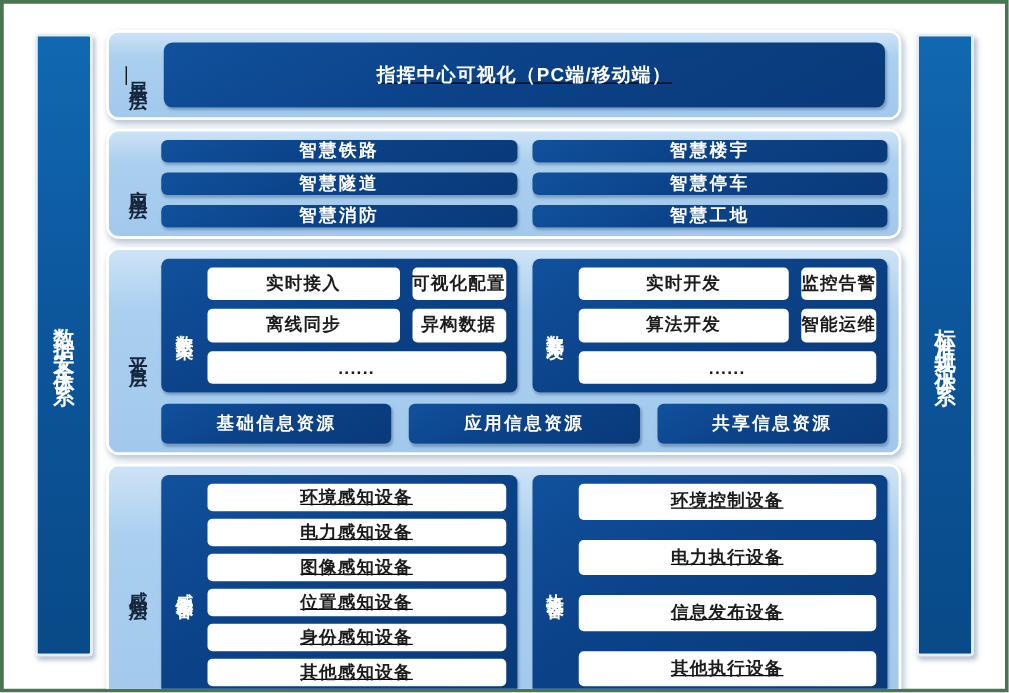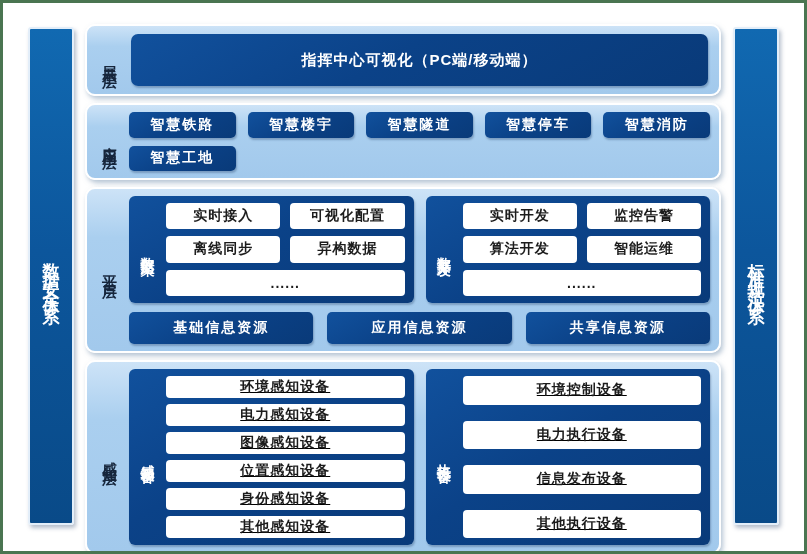--- a/index.html
+++ b/index.html
@@ -53,37 +53,37 @@
   .navy{
     background:linear-gradient(150deg,#11519d 0%,#0b4288 45%,#093a79 100%);
     border-radius:5px;
     color:#ffffff;font-weight:bold;
     display:flex;align-items:center;justify-content:center;
     box-shadow:1px 2px 2px rgba(40,70,110,.35);
   }
   
   .cmd-bar{flex:1;font-size:15px;letter-spacing:1px;margin:1px 2px;border-radius:7px;}
   
-  .app-grid{flex:1;display:grid;grid-template-columns:repeat(5,1fr);gap:8px 12px;}
+  .app-grid{flex:1;display:grid;grid-template-columns:repeat(2,1fr);gap:8px 12px;}
   .app-chip{font-size:14px;letter-spacing:2px;}
   
   .plat-col{flex:1;display:flex;flex-direction:column;gap:9px;}
   .plat-groups{flex:1;display:flex;gap:12px;}
   .group-box{
     flex:1;display:flex;gap:8px;padding:7px 9px;
     background:linear-gradient(150deg,#11519d 0%,#0b4288 45%,#093a79 100%);
     border-radius:6px;box-shadow:1px 2px 2px rgba(40,70,110,.35);
     box-sizing:border-box;
   }
   .group-label{
     flex:0 0 20px;display:flex;align-items:center;justify-content:center;
     writing-mode:vertical-rl;text-orientation:upright;
     color:#ffffff;font-size:14px;font-weight:bold;letter-spacing:2px;
   }
-  .chip-grid{flex:1;display:grid;grid-template-columns:1fr 1fr;gap:7px 10px;}
+  .chip-grid{flex:1;display:grid;grid-template-columns:1fr;gap:7px 10px;}
   .white-chip{
     background:#ffffff;border-radius:4px;
     display:flex;align-items:center;justify-content:center;
     font-size:14px;font-weight:bold;color:#1c1c1c;letter-spacing:1px;
     min-height:22px;
   }
   .span2{grid-column:span 2;}
   .res-row{display:flex;gap:14px;height:32px;flex:0 0 32px;}
   .res-chip{flex:1;font-size:14px;letter-spacing:2px;}
   
@@ -103,21 +103,21 @@
   <div class="side-bar left">
     <div class="vtext">数据安全体系</div>
   </div>
 
   <div class="side-bar right">
     <div class="vtext">标准规范体系</div>
   </div>
 
   <div class="stack">
 
-    <div class="panel" style="flex:0 0 72px;">
+    <div class="panel" style="flex:0 0 72px;text-decoration:underline;">
       <div class="layer-label">展示层</div>
       <div class="panel-content">
         <div class="navy cmd-bar">指挥中心可视化（PC端/移动端）</div>
       </div>
     </div>
 
     <div class="panel" style="flex:0 0 77px;">
       <div class="layer-label">应用层</div>
       <div class="panel-content">
         <div class="app-grid">

